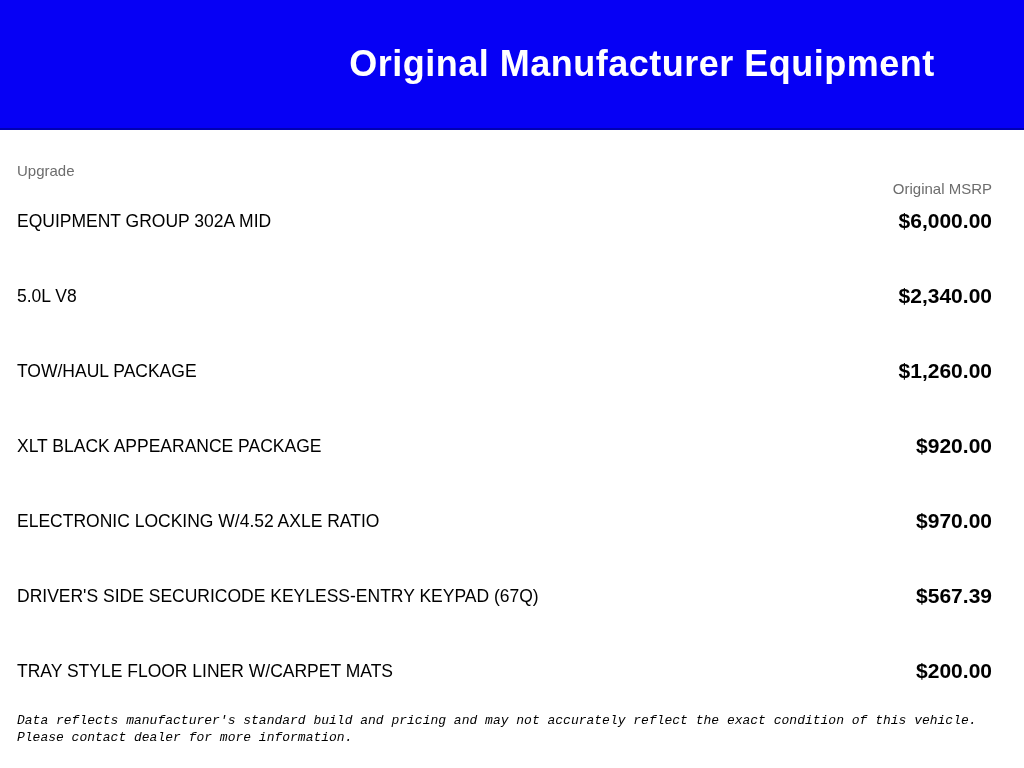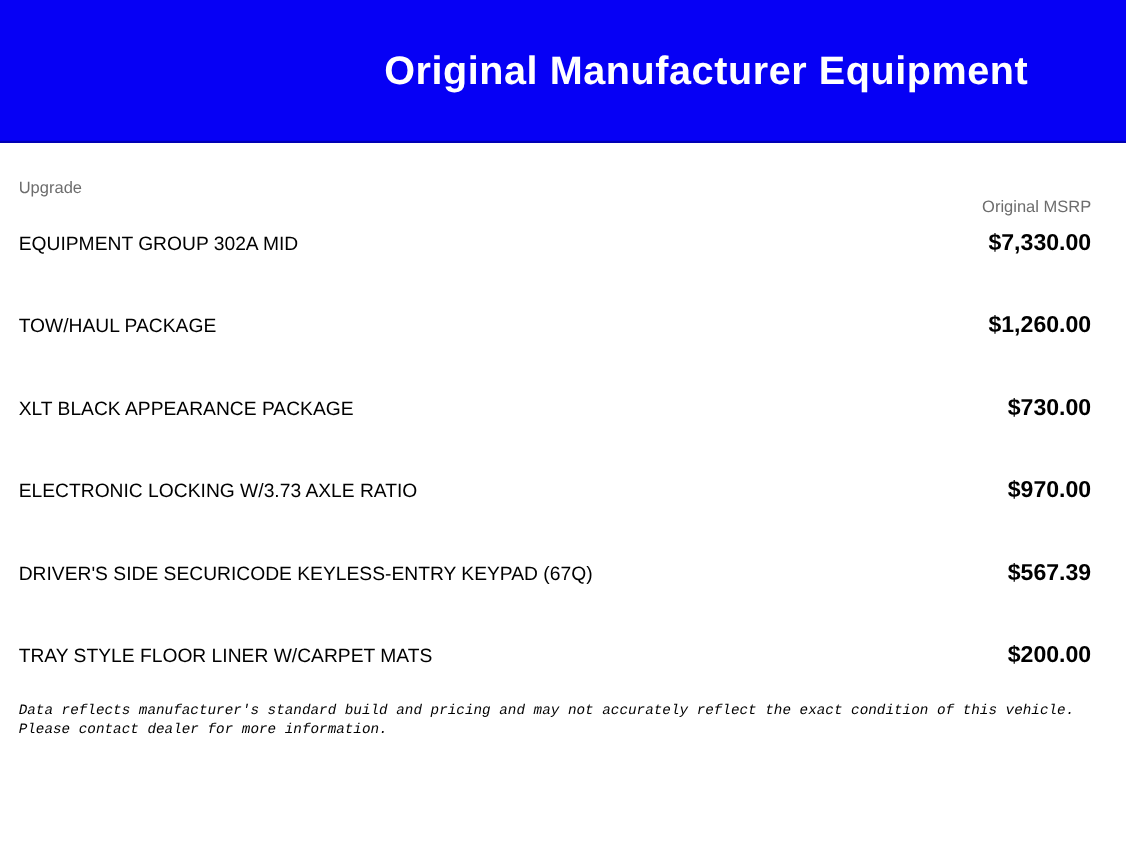--- a/index.html
+++ b/index.html
@@ -92,36 +92,40 @@
 
     <div class="table-header">
       <span class="col-left">Upgrade</span>
       <span class="col-right">Original MSRP</span>
     </div>
 
     <div class="equipment-table">
 
       <div class="row">
         <span class="row-label">EQUIPMENT GROUP 302A MID</span>
-        <span class="row-price">$7,330.00</span>
+        <span class="row-price">$6,000.00</span>
       </div>
 
+      <div class="row">
+        <span class="row-label">5.0L V8</span>
+        <span class="row-price">$2,340.00</span>
+      </div>
 
       <div class="row">
         <span class="row-label">TOW/HAUL PACKAGE</span>
         <span class="row-price">$1,260.00</span>
       </div>
 
       <div class="row">
         <span class="row-label">XLT BLACK APPEARANCE PACKAGE</span>
-        <span class="row-price">$730.00</span>
+        <span class="row-price">$920.00</span>
       </div>
 
       <div class="row">
-        <span class="row-label">ELECTRONIC LOCKING W/3.73 AXLE RATIO</span>
+        <span class="row-label">ELECTRONIC LOCKING W/4.52 AXLE RATIO</span>
         <span class="row-price">$970.00</span>
       </div>
 
       <div class="row">
         <span class="row-label">DRIVER'S SIDE SECURICODE KEYLESS-ENTRY KEYPAD (67Q)</span>
         <span class="row-price">$567.39</span>
       </div>
 
       <div class="row">
         <span class="row-label">TRAY STYLE FLOOR LINER W/CARPET MATS</span>

